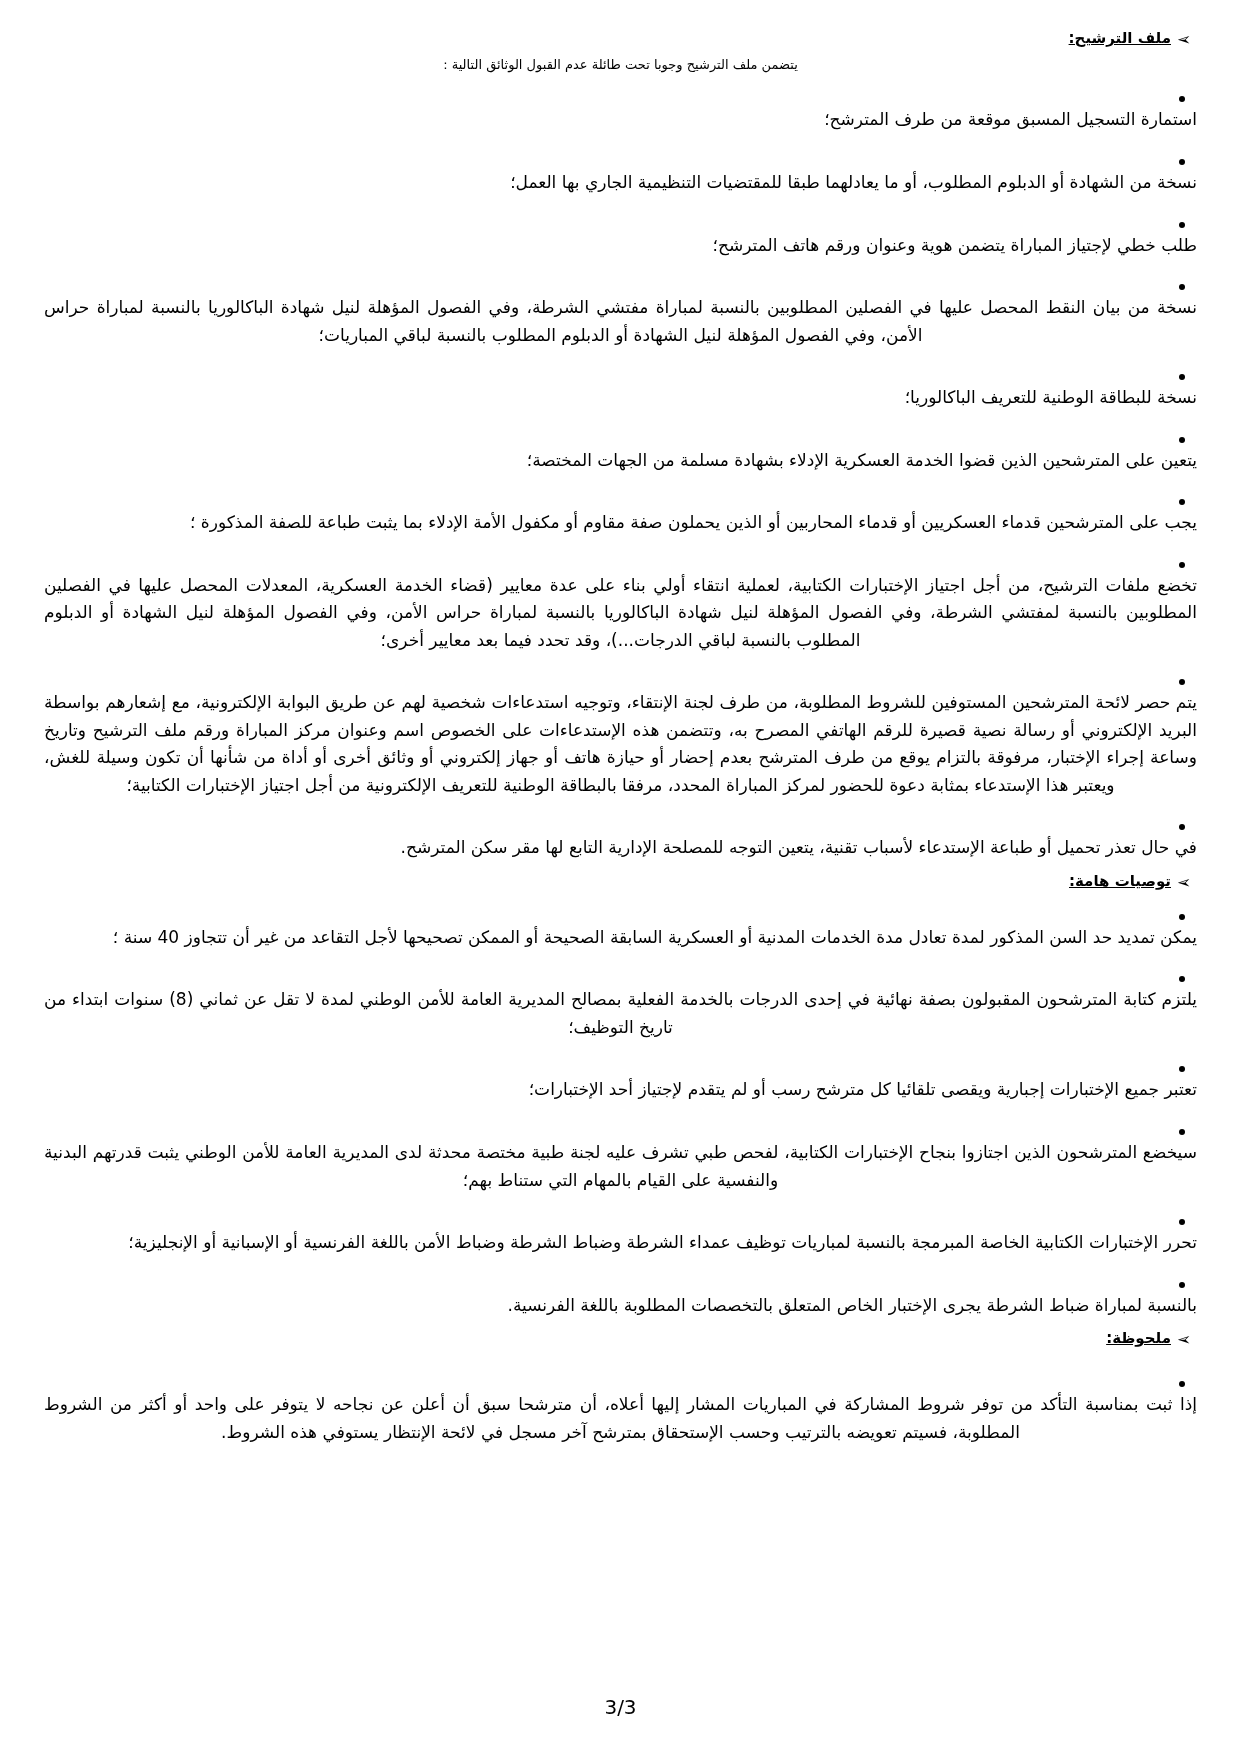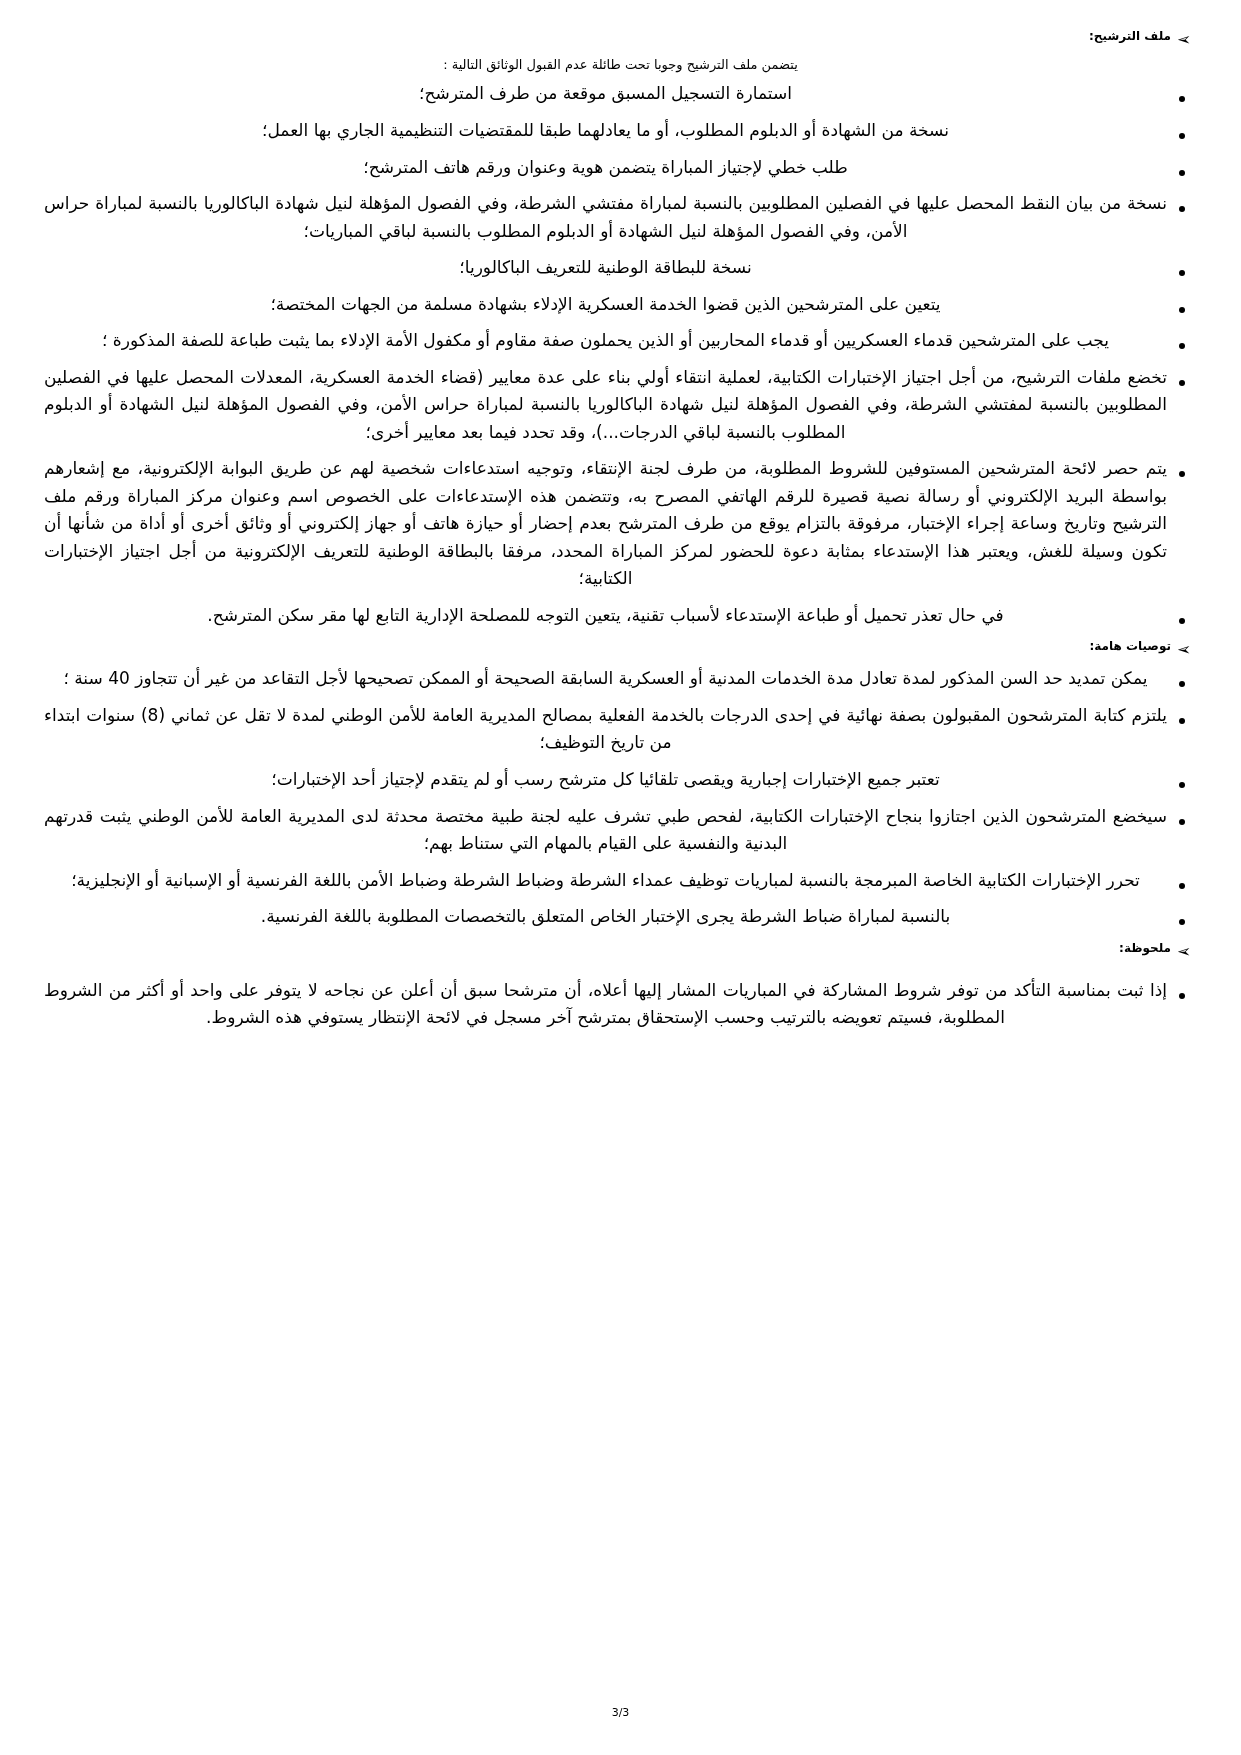--- a/index.html
+++ b/index.html
@@ -36,38 +36,40 @@
     flex: 0 0 auto;
     width: 26px;
     text-align: center;
     font-size: 17px;
     line-height: 1.35;
     transform: scaleX(-1);
     color: #000;
   }
   .heading-text {
     flex: 0 0 auto;
-    font-size: 12px;
+    font-size: 15px;
     font-weight: bold;
+    text-decoration: underline;
     line-height: 1.35;
   }
   .intro-line {
     font-size: 13px;
     line-height: 1.5;
     text-align: center;
     margin: 2px 0 6px 0;
   }
   
   ul.bullets {
     list-style: none;
     margin: 0;
     padding: 0;
   }
   ul.bullets > li {
     display: flex;
+    flex-direction: column;
     align-items: flex-start;
     margin: 0 0 9px 0;
   }
   .bullet-dot {
     flex: 0 0 auto;
     width: 30px;
     padding-top: 7px;
     text-align: center;
   }
   .bullet-dot i {
@@ -87,21 +89,21 @@
   .bullet-text.single {
     text-align: center;
     text-align-last: center;
   }
   .footer {
     position: absolute;
     bottom: 36px;
     left: 0;
     right: 0;
     text-align: center;
-    font-size: 11px;
+    font-size: 20px;
     direction: ltr;
   }
   .spacer-lg { height: 10px; }
 </style>
 </head>
 <body>
 
 <div class="page">
 
   <div class="section">

